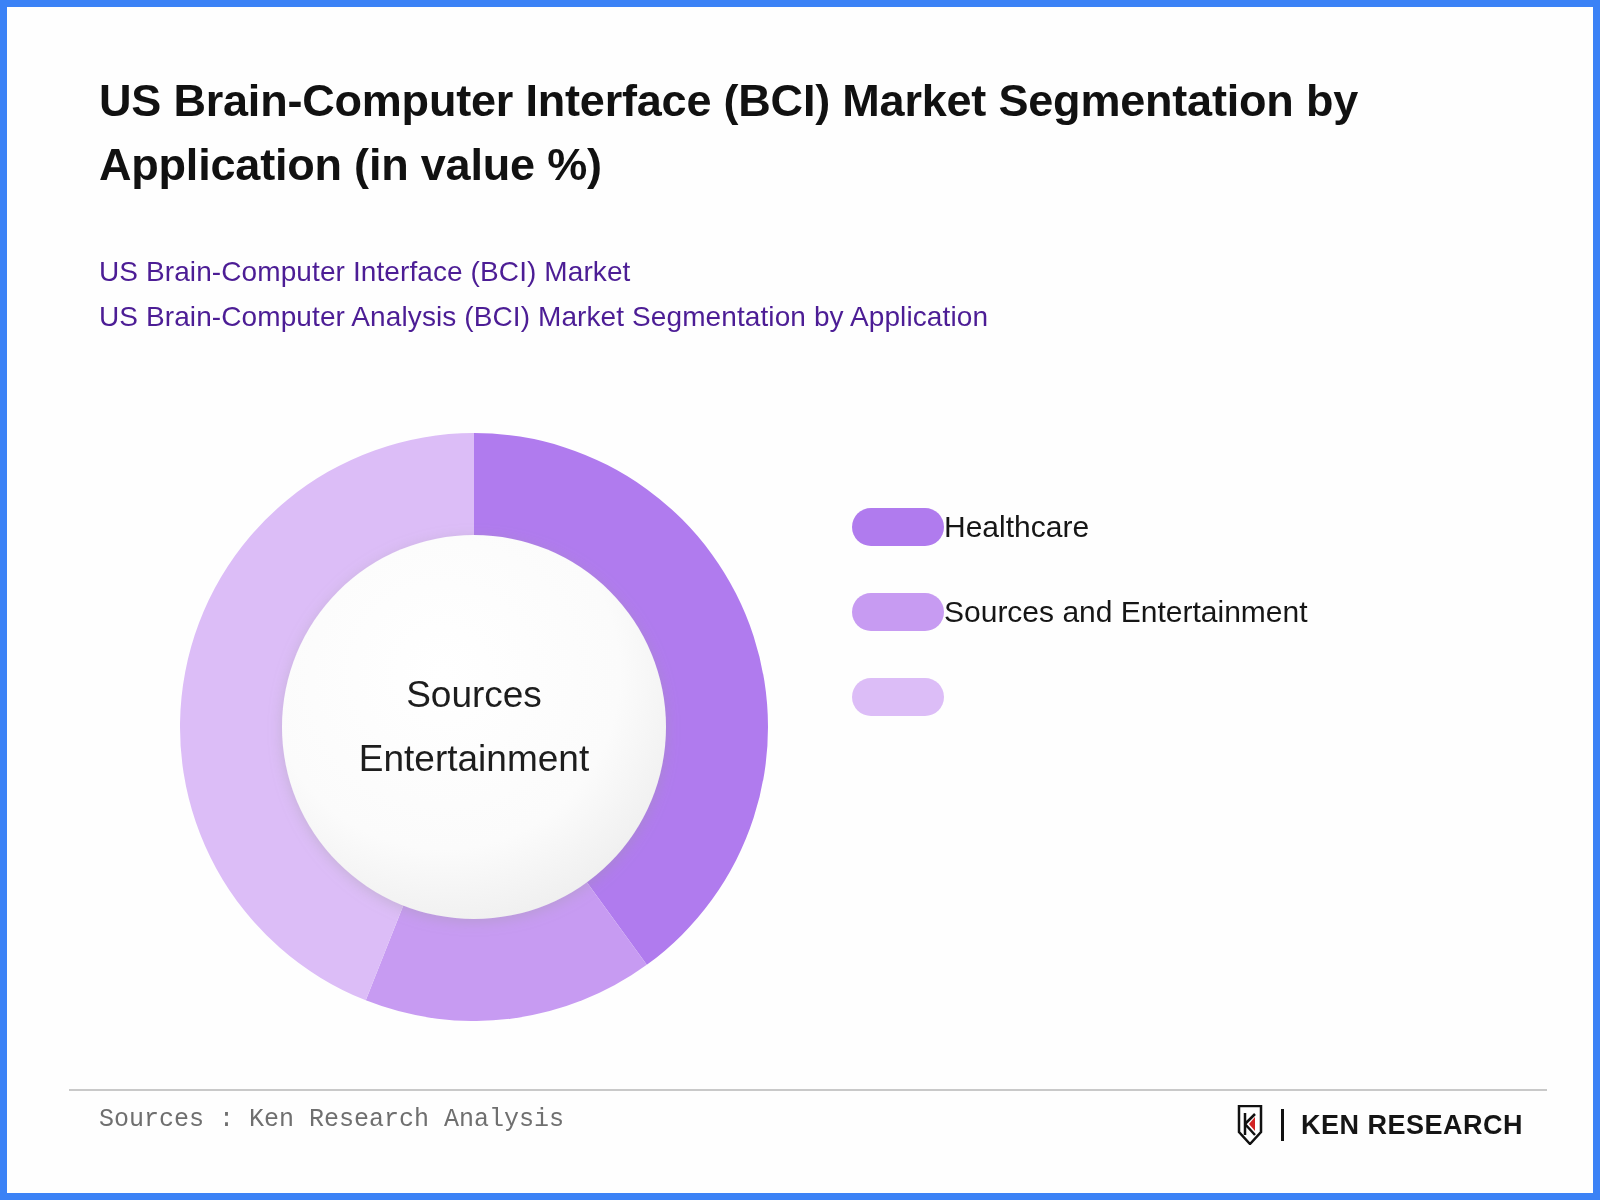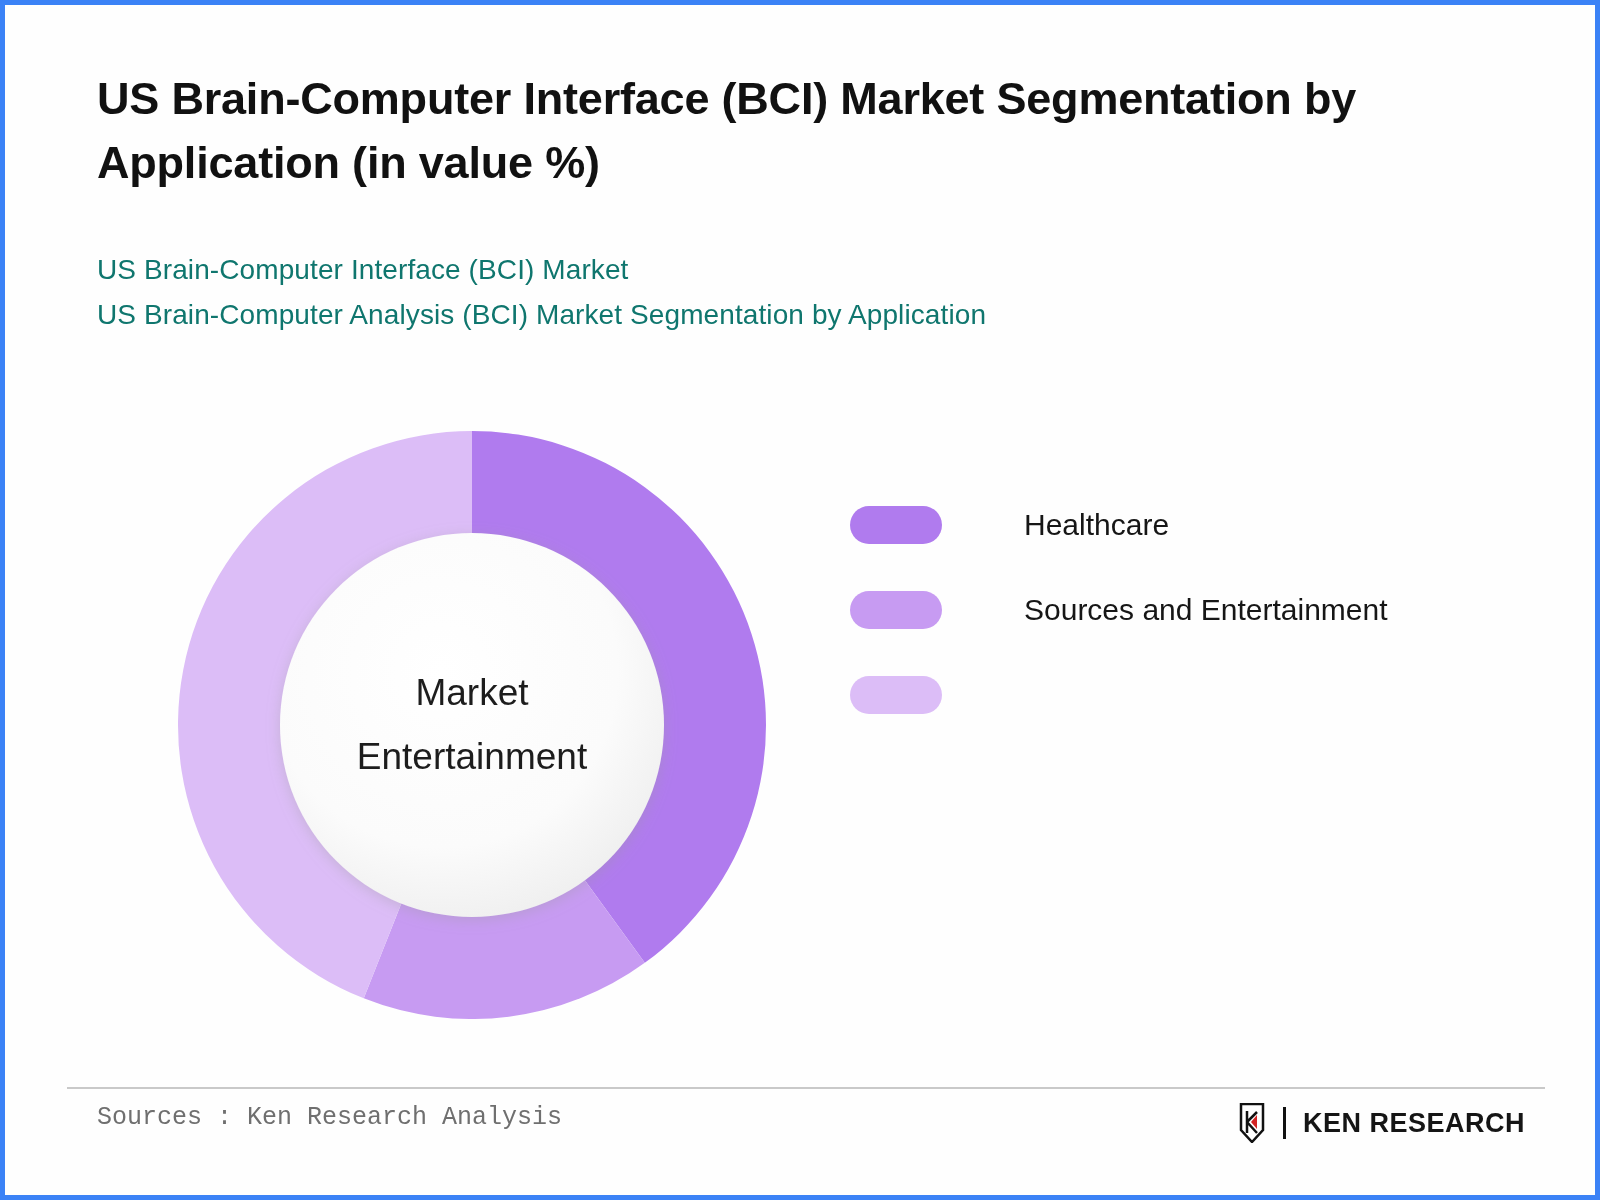--- a/index.html
+++ b/index.html
@@ -7,36 +7,36 @@
   body{
     width:1600px;height:1200px;
     background:#ffffff;
     font-family:"Liberation Sans","DejaVu Sans",sans-serif;
     overflow:hidden;
     position:relative;
   }
   .slide{
     position:absolute;inset:0;
     background:#fefefe;
-    border:5px solid #3b82f6;
+    border:7px solid #3b82f6;
     box-sizing:border-box;
   }
   
   .header{position:absolute;left:92px;top:62px;width:1400px;}
   .title{
     font-size:45px;line-height:1.42;
     font-weight:700;color:#111111;
     letter-spacing:-0.2px;
     margin:0;
     max-width:1390px;
   }
   .subtitles{margin-top:52px;}
   .subtitle{
     font-size:28px;line-height:1.62;
-    color:#0f766e;font-weight:400;
+    color:#4c1d95;font-weight:400;
     letter-spacing:0.1px;
   }
   
   .chart-area{
     position:absolute;left:0;top:400px;width:1600px;height:660px;
   }
   .donut-wrap{
     position:absolute;left:173px;top:26px;
     width:588px;height:588px;
   }
@@ -58,21 +58,20 @@
     position:absolute;left:845px;top:95px;
   }
   .legend-row{
     display:flex;align-items:center;
     height:50px;margin-bottom:35px;
   }
   .legend-swatch{
     width:92px;height:38px;border-radius:19px;flex:none;
   }
   .legend-label{
-    margin-left:82px;
     font-size:30px;color:#161616;
     white-space:nowrap;
   }
   .legend-row.indent .legend-label{margin-left:90px;}
   
   .footer-rule{
     position:absolute;left:62px;top:1082px;width:1478px;height:2px;
     background:#c9c9c9;
   }
   .footer-src{
@@ -123,21 +122,21 @@
           </filter>
         </defs>
         <g id="slices">
             <path d="M 294 294 L 294 0 A 294 294 0 0 1 466.8088641739871 531.8509963462345 Z" fill="#b07bee"></path>
             <path d="M 294 294 L 466.8088641739871 531.8509963462345 A 294 294 0 0 1 185.77138151070474 567.3542868511458 Z" fill="#c79bf2"></path>
             <path d="M 294 294 L 185.77138151070474 567.3542868511458 A 294 294 0 0 1 293.99999999999994 0 Z" fill="#dcbdf7"></path>
           </g>
         <circle cx="294" cy="294" r="192" fill="url(#holeGrad)" filter="url(#holeShadow)"></circle>
       </svg>
       <div class="donut-center-label">
-        <span>Market</span>
+        <span>Sources</span>
         <span>Entertainment</span>
       </div>
     </div>
 
     <div class="legend">
 
       <div class="legend-row">
         <span class="legend-swatch" style="background: rgb(176, 123, 238);"></span>
         <span class="legend-label">Healthcare</span>
       </div>

